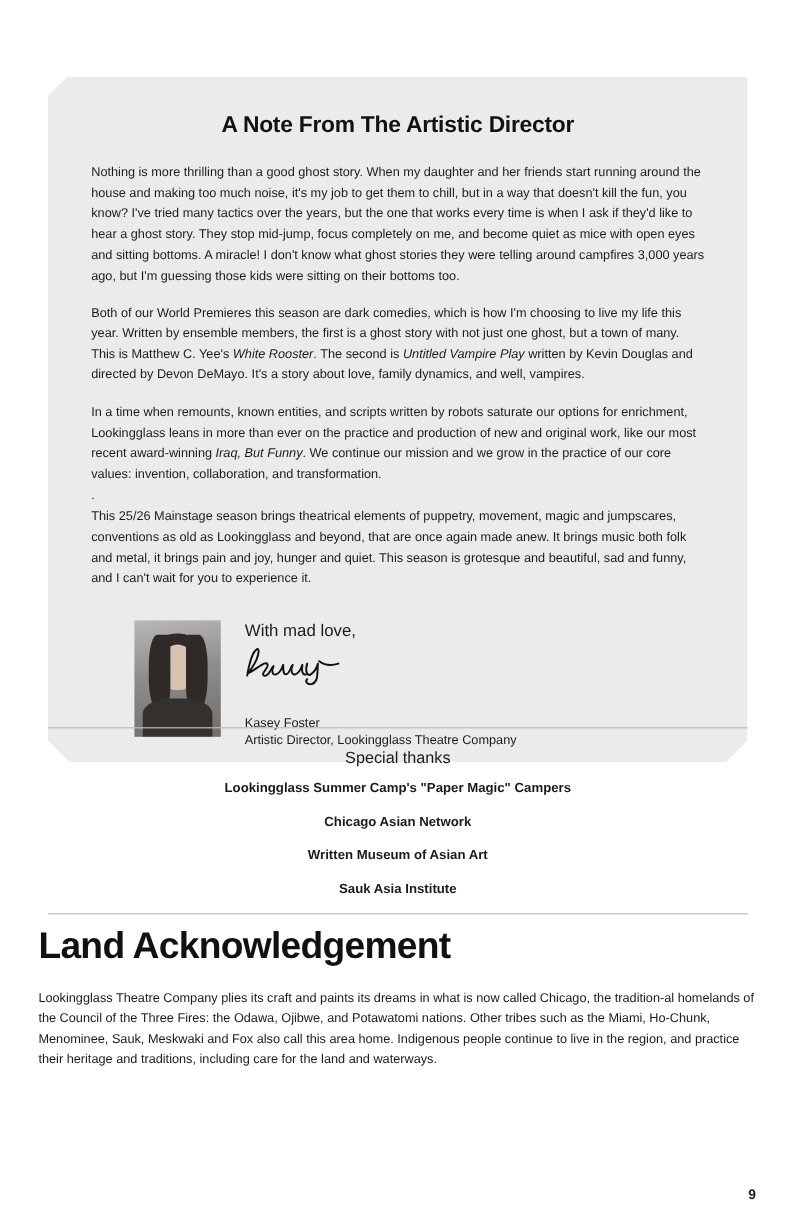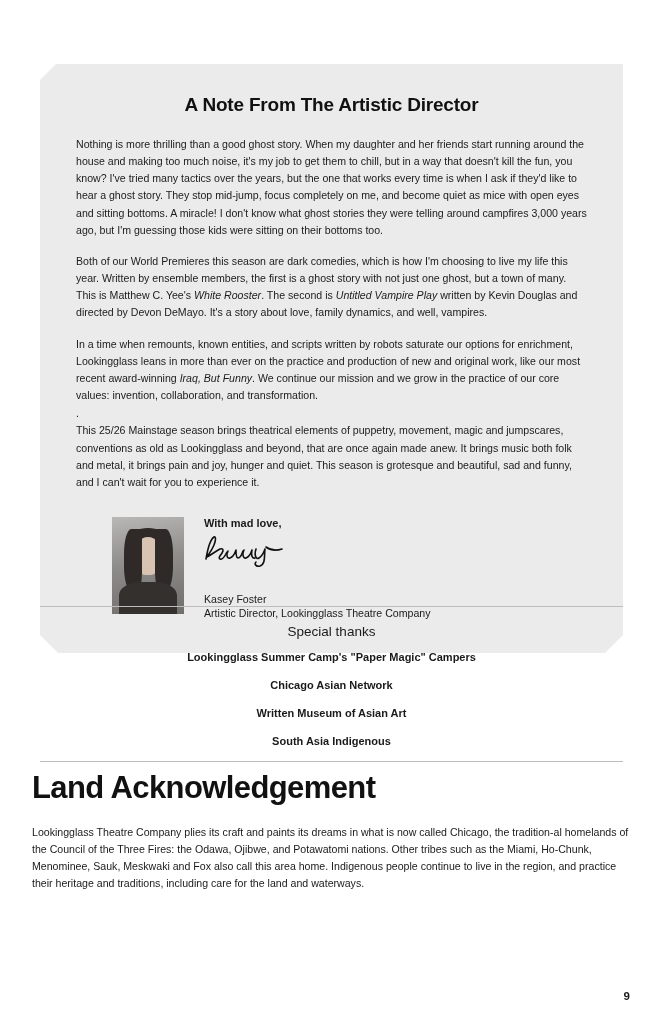--- a/index.html
+++ b/index.html
@@ -23,21 +23,21 @@
   }
 
   
   .note-panel {
     position: absolute;
     left: 40px;
     top: 64px;
     width: 583px;
     background: #ebebeb;
     box-sizing: border-box;
-    padding: 26px 36px 36px 36px;
+    padding: 26px 36px 18px 36px;
     
     clip-path: polygon(
       16px 0,
       100% 0,
       100% calc(100% - 18px),
       calc(100% - 18px) 100%,
       18px 100%,
       0 calc(100% - 18px),
       0 16px
     );
@@ -126,23 +126,22 @@
     height: 32px;
     background: #33302e;
     border-radius: 40% 40% 0 0;
   }
   .sig-text {
     position: absolute;
     left: 128px;
     top: 0;
   }
   .with-love {
-    font-size: 11px;
+    font-size: 14px;
     margin: 0 0 4px 0;
-    font-weight: bold;
   }
   .signature-svg {
     display: block;
     margin: 2px 0 6px -2px;
   }
   .sig-name {
     font-size: 10.6px;
     margin: 26px 0 2px 0;
   }
   .sig-role {
@@ -248,21 +247,21 @@
       </div>
     </div>
   </section>
 
   <section class="thanks-wrap">
     <div class="rule"></div>
     <h2 class="thanks-title">Special thanks</h2>
     <p class="thanks-item">Lookingglass Summer Camp's "Paper Magic" Campers</p>
     <p class="thanks-item">Chicago Asian Network</p>
     <p class="thanks-item">Written Museum of Asian Art</p>
-    <p class="thanks-item">South Asia Indigenous</p>
+    <p class="thanks-item">Sauk Asia Institute</p>
     <div class="rule"></div>
   </section>
 
   <section class="land">
     <h2 class="land-title">Land Acknowledgement</h2>
     <p>Lookingglass Theatre Company plies its craft and paints its dreams in what is now called Chicago, the tradition-al homelands of the Council of the Three Fires: the Odawa, Ojibwe, and Potawatomi nations. Other tribes such as the Miami, Ho-Chunk, Menominee, Sauk, Meskwaki and Fox also call this area home. Indigenous people continue to live in the region, and practice their heritage and traditions, including care for the land and waterways.</p>
   </section>
 
   <div class="page-number">9</div>
 

